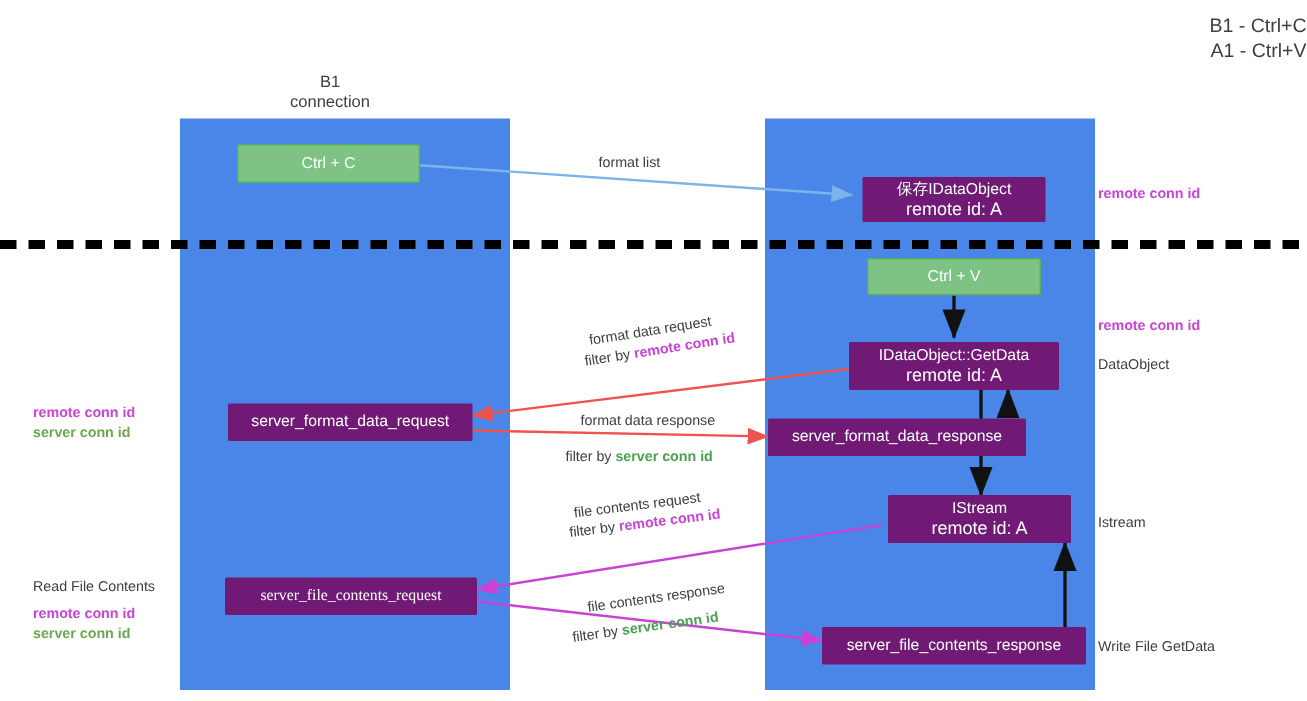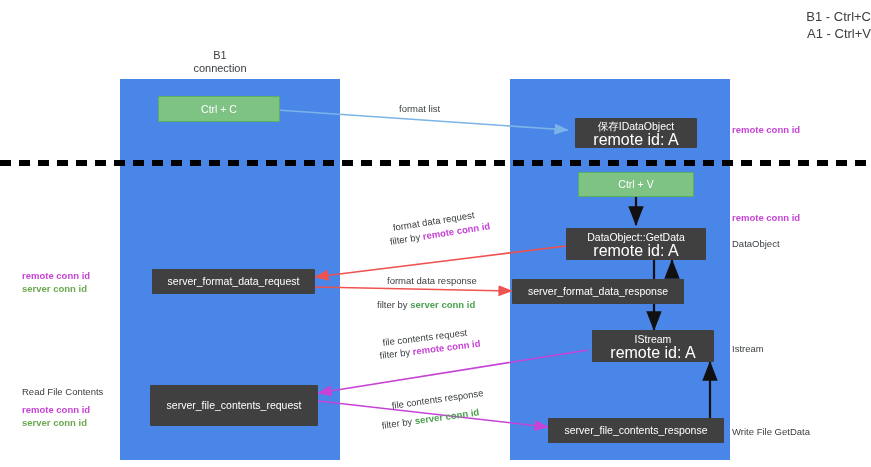--- a/index.html
+++ b/index.html
@@ -34,22 +34,22 @@
     flex-direction:column;
     align-items:center;
     justify-content:center;
     text-align:left;
     color:#ffffff;
     font-size:10.5px;
     line-height:13px;
     border-radius:1px;
   }
   .node.green{background:#7ec384;border:1px solid #57b15f;}
-  .node.orange{background:#404040;}
-  .node .l2{font-size:16px;}
+  .node.orange{background:#701a75;}
+  .node .l2{font-size:12px;}
 
   .title{
     position:absolute;
     width:871px;
     text-align:right;
     font-size:13px;
     line-height:17px;
     color:#3c4043;
     white-space:pre-line;
   }
@@ -136,38 +136,38 @@
   <div class="node orange" style="left:575px;top:118px;width:122px;height:30px;">
     <span>保存IDataObject</span>
     <span class="l2">remote id: A</span>
   </div>
 
   <div class="node green" style="left:578px;top:172px;width:116px;height:25px;">
     <span>Ctrl + V</span>
   </div>
 
   <div class="node orange" style="left:566px;top:228px;width:140px;height:32px;">
-    <span>DataObject::GetData</span>
+    <span>IDataObject::GetData</span>
     <span class="l2">remote id: A</span>
   </div>
 
   <div class="node orange" style="left:152px;top:269px;width:163px;height:25px;">
     <span>server_format_data_request</span>
   </div>
 
   <div class="node orange" style="left:512px;top:279px;width:172px;height:25px;">
     <span>server_format_data_response</span>
   </div>
 
   <div class="node orange" style="left:592px;top:330px;width:122px;height:32px;">
     <span>IStream</span>
     <span class="l2">remote id: A</span>
   </div>
 
-  <div class="node orange" style="left:150px;top:385px;width:168px;height:41px;">
+  <div class="node orange" style="left:150px;top:385px;width:168px;height:25px;font-family:Liberation Serif, serif;">
     <span>server_file_contents_request</span>
   </div>
 
   <div class="node orange" style="left:548px;top:418px;width:176px;height:25px;">
     <span>server_file_contents_response</span>
   </div>
 
   <div class="alabel" style="left:399px;top:103px;">format list</div>
 
   <div class="alabel rot-a" style="left:392px;top:222px;">format data request</div>

